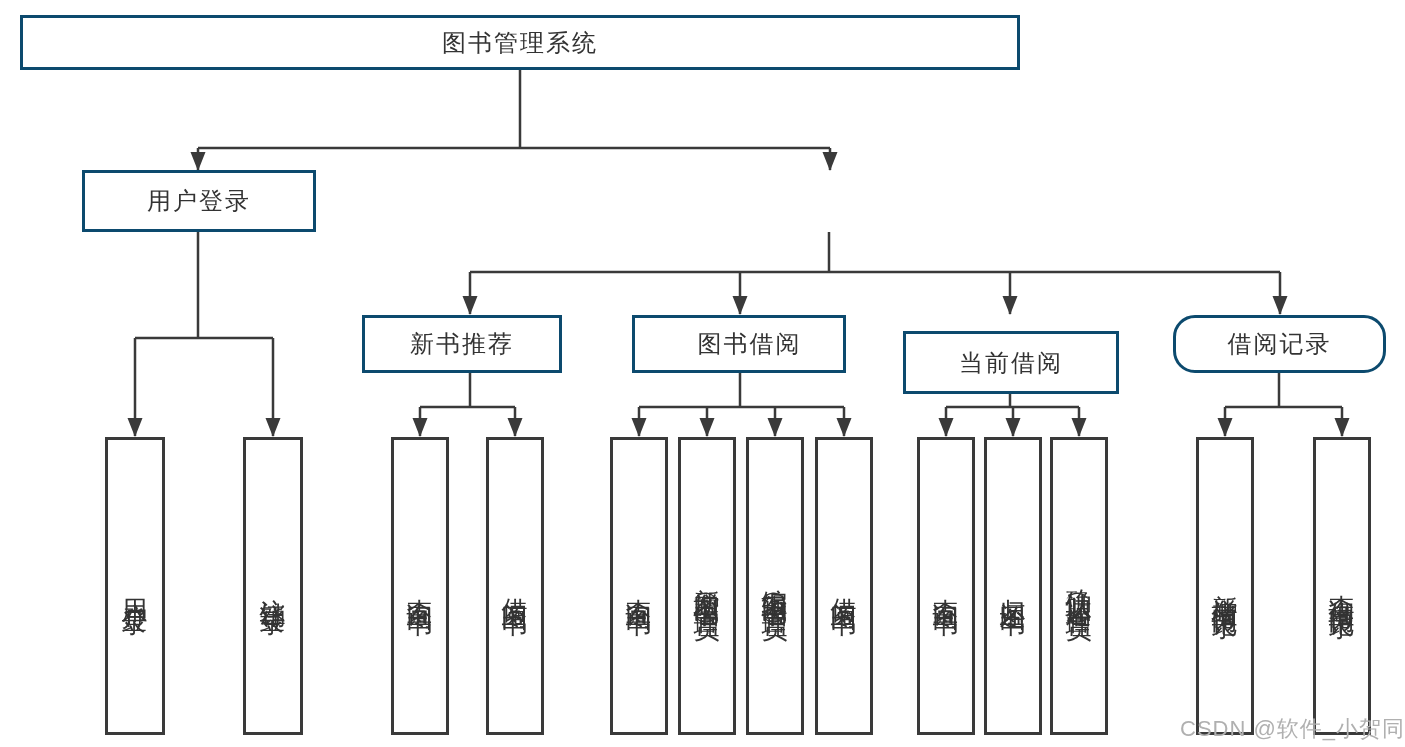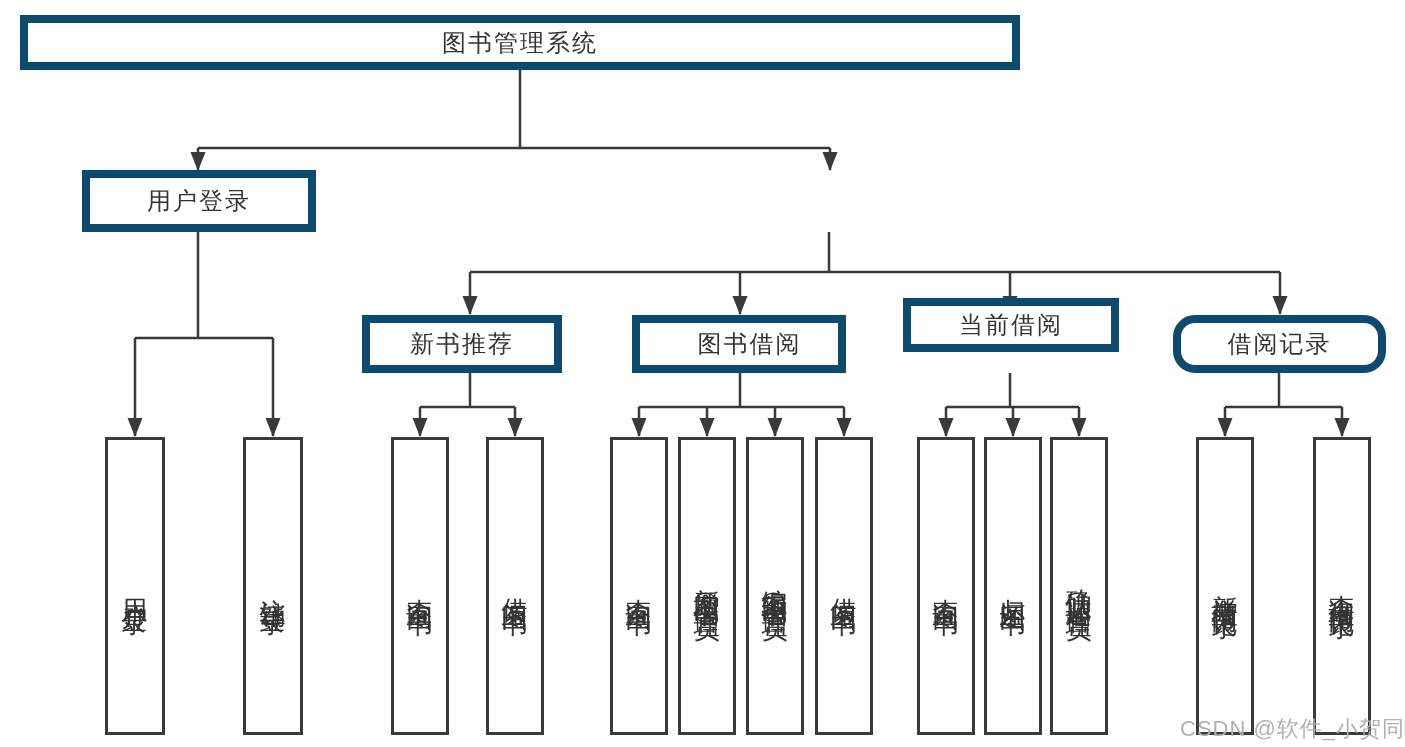--- a/index.html
+++ b/index.html
@@ -14,21 +14,21 @@
   }
   svg.connectors {
     position: absolute;
     left: 0; top: 0;
     width: 1405px; height: 747px;
     pointer-events: none;
   }
   .box {
     position: absolute;
     box-sizing: border-box;
-    border: 8px solid #0c4a6e;
+    border: 3px solid #0c4a6e;
     background: #ffffff;
     display: flex;
     align-items: center;
     justify-content: center;
     font-size: 24px;
     letter-spacing: 2px;
     z-index: 2;
   }
   .vbox {
     position: absolute;
@@ -102,21 +102,21 @@
   <div class="box" style="left:82px; top:170px; width:234px; height:62px;">
     <span>用户登录</span>
   </div>
 
   <div class="box" style="left:362px; top:315px; width:200px; height:58px;">
     <span>新书推荐</span>
   </div>
   <div class="box" style="left:632px; top:315px; width:214px; height:58px;padding-left:21px;">
     <span>图书借阅</span>
   </div>
-  <div class="box" style="left:903px; top:298px; width:216px; height:54px;">
+  <div class="box" style="left:903px; top:331px; width:216px; height:63px;">
     <span>当前借阅</span>
   </div>
   <div class="box" style="left:1173px; top:315px; width:213px; height:58px;border-radius:22px;">
     <span>借阅记录</span>
   </div>
 
   <div class="vbox" style="left:105px; width:60px;">
     <span class="vtext">用户登录</span>
   </div>
   <div class="vbox" style="left:243px; width:60px;">

